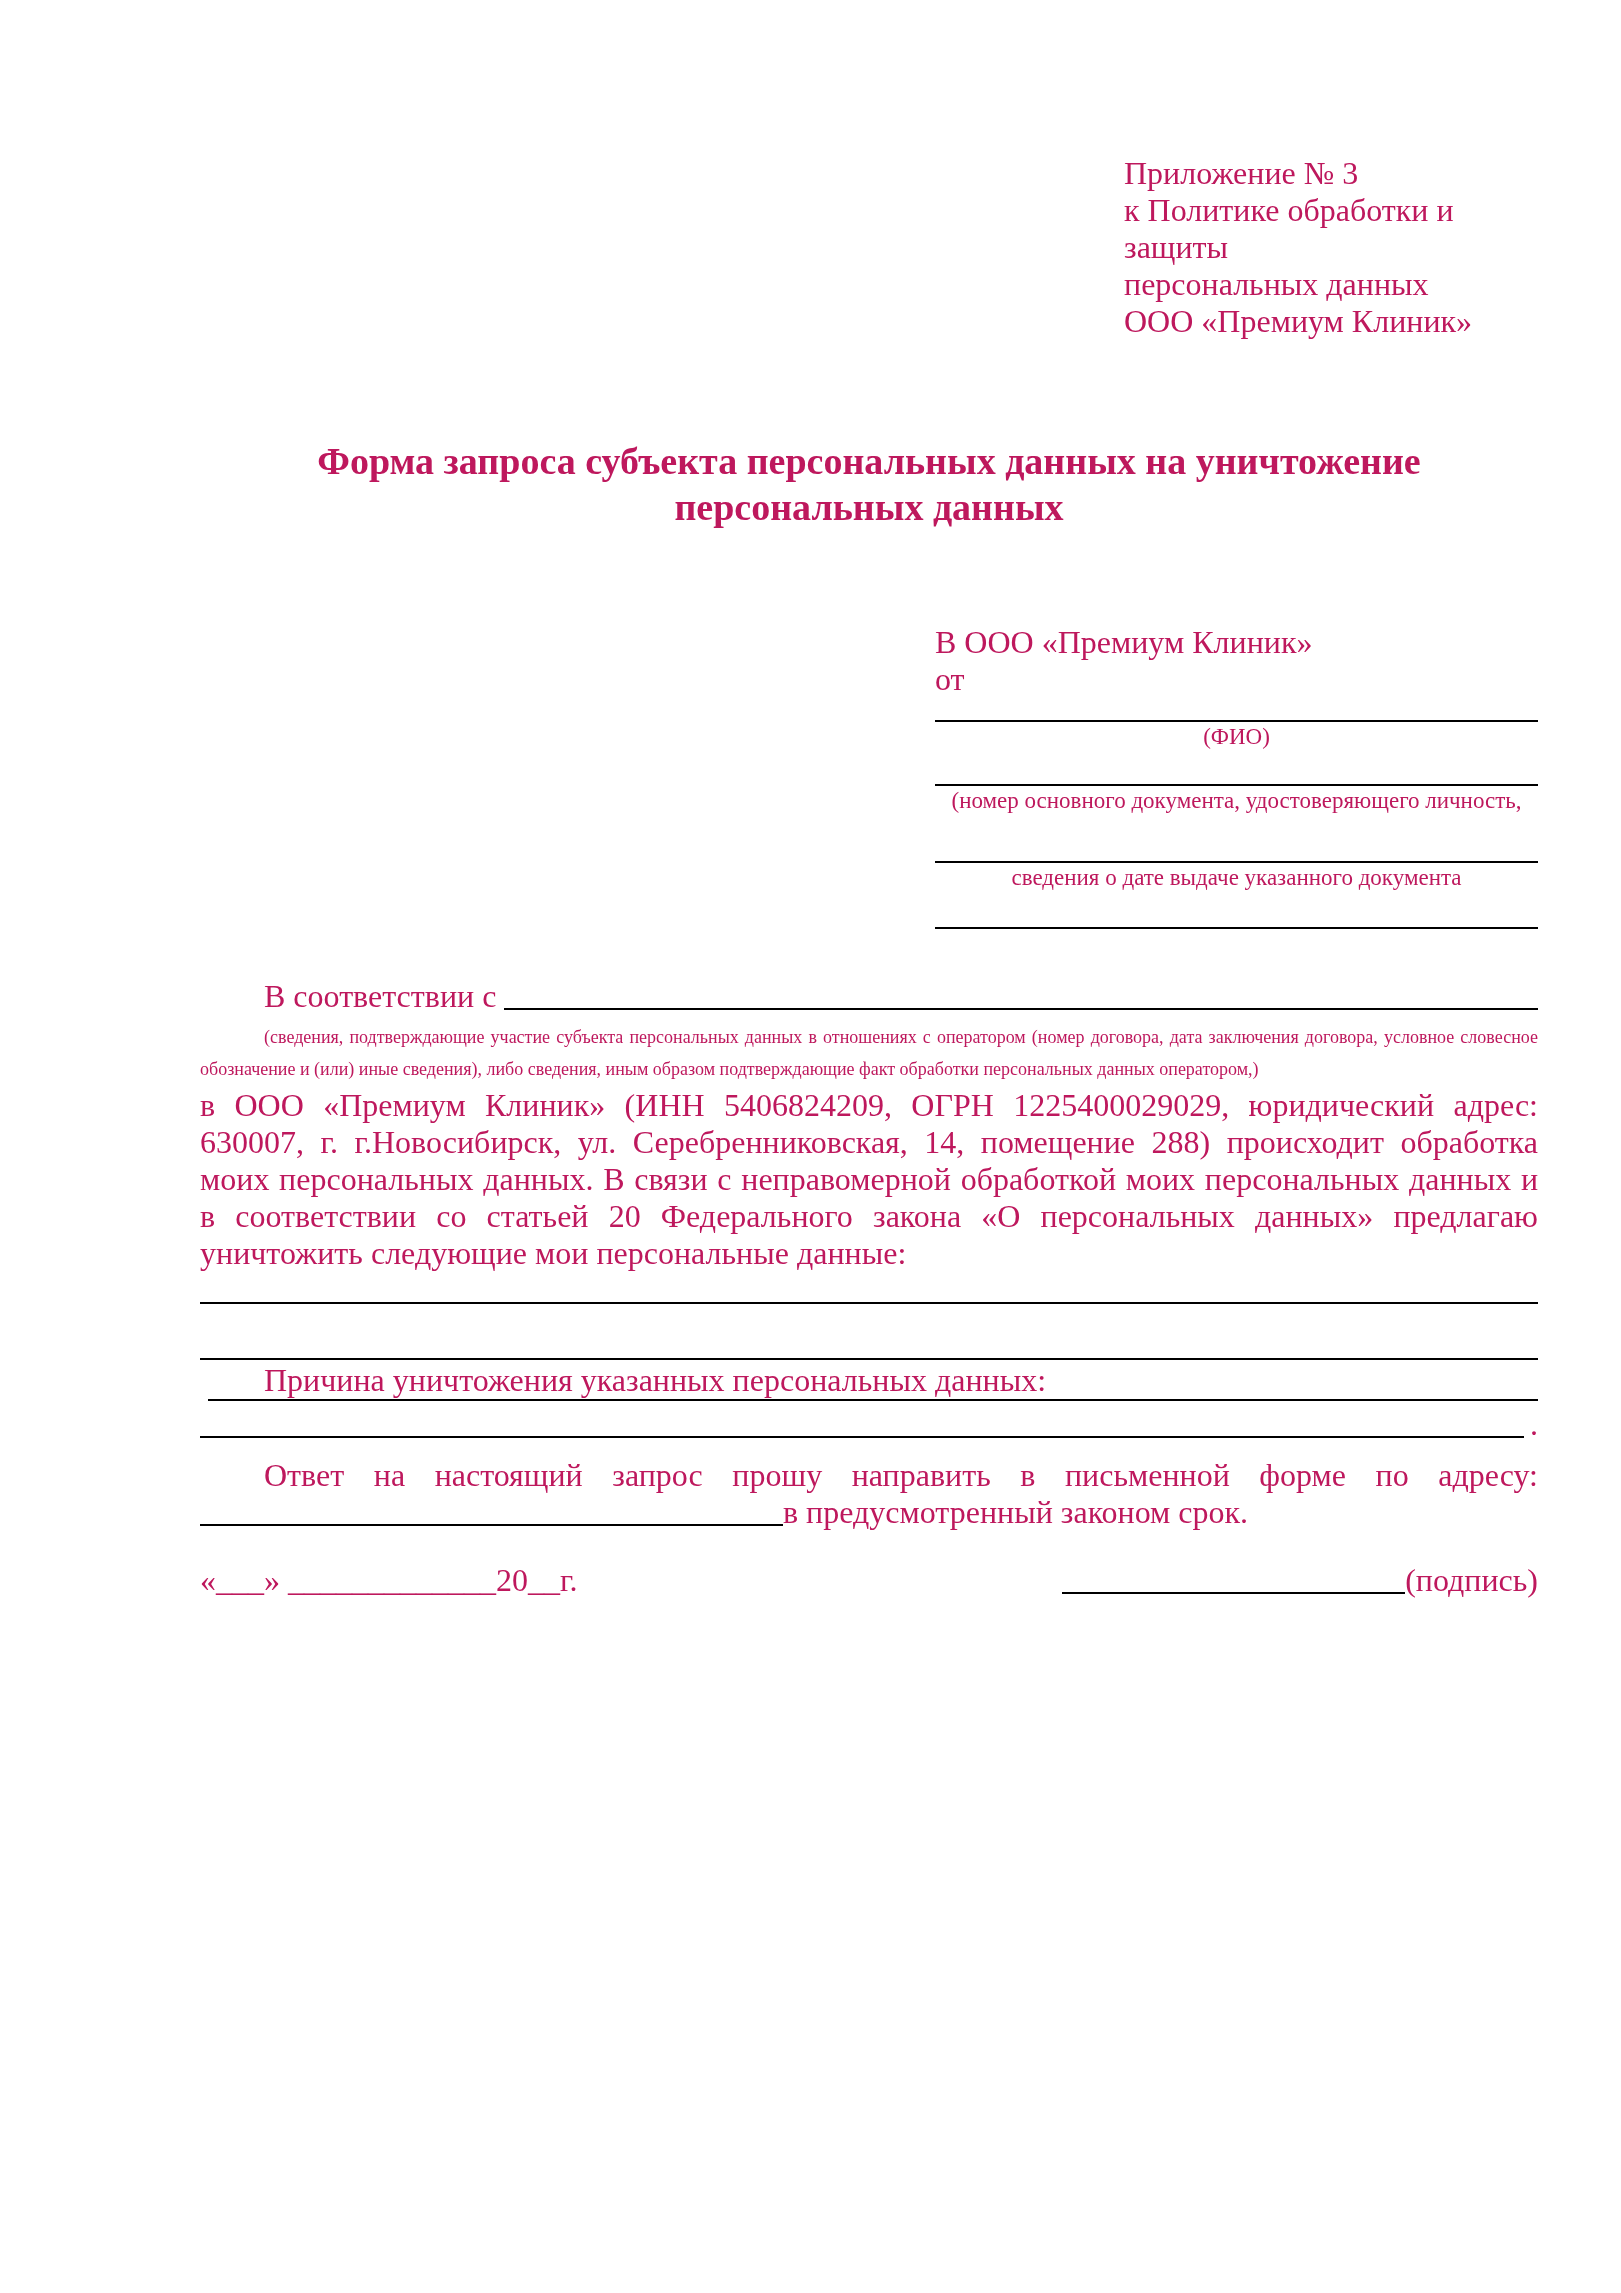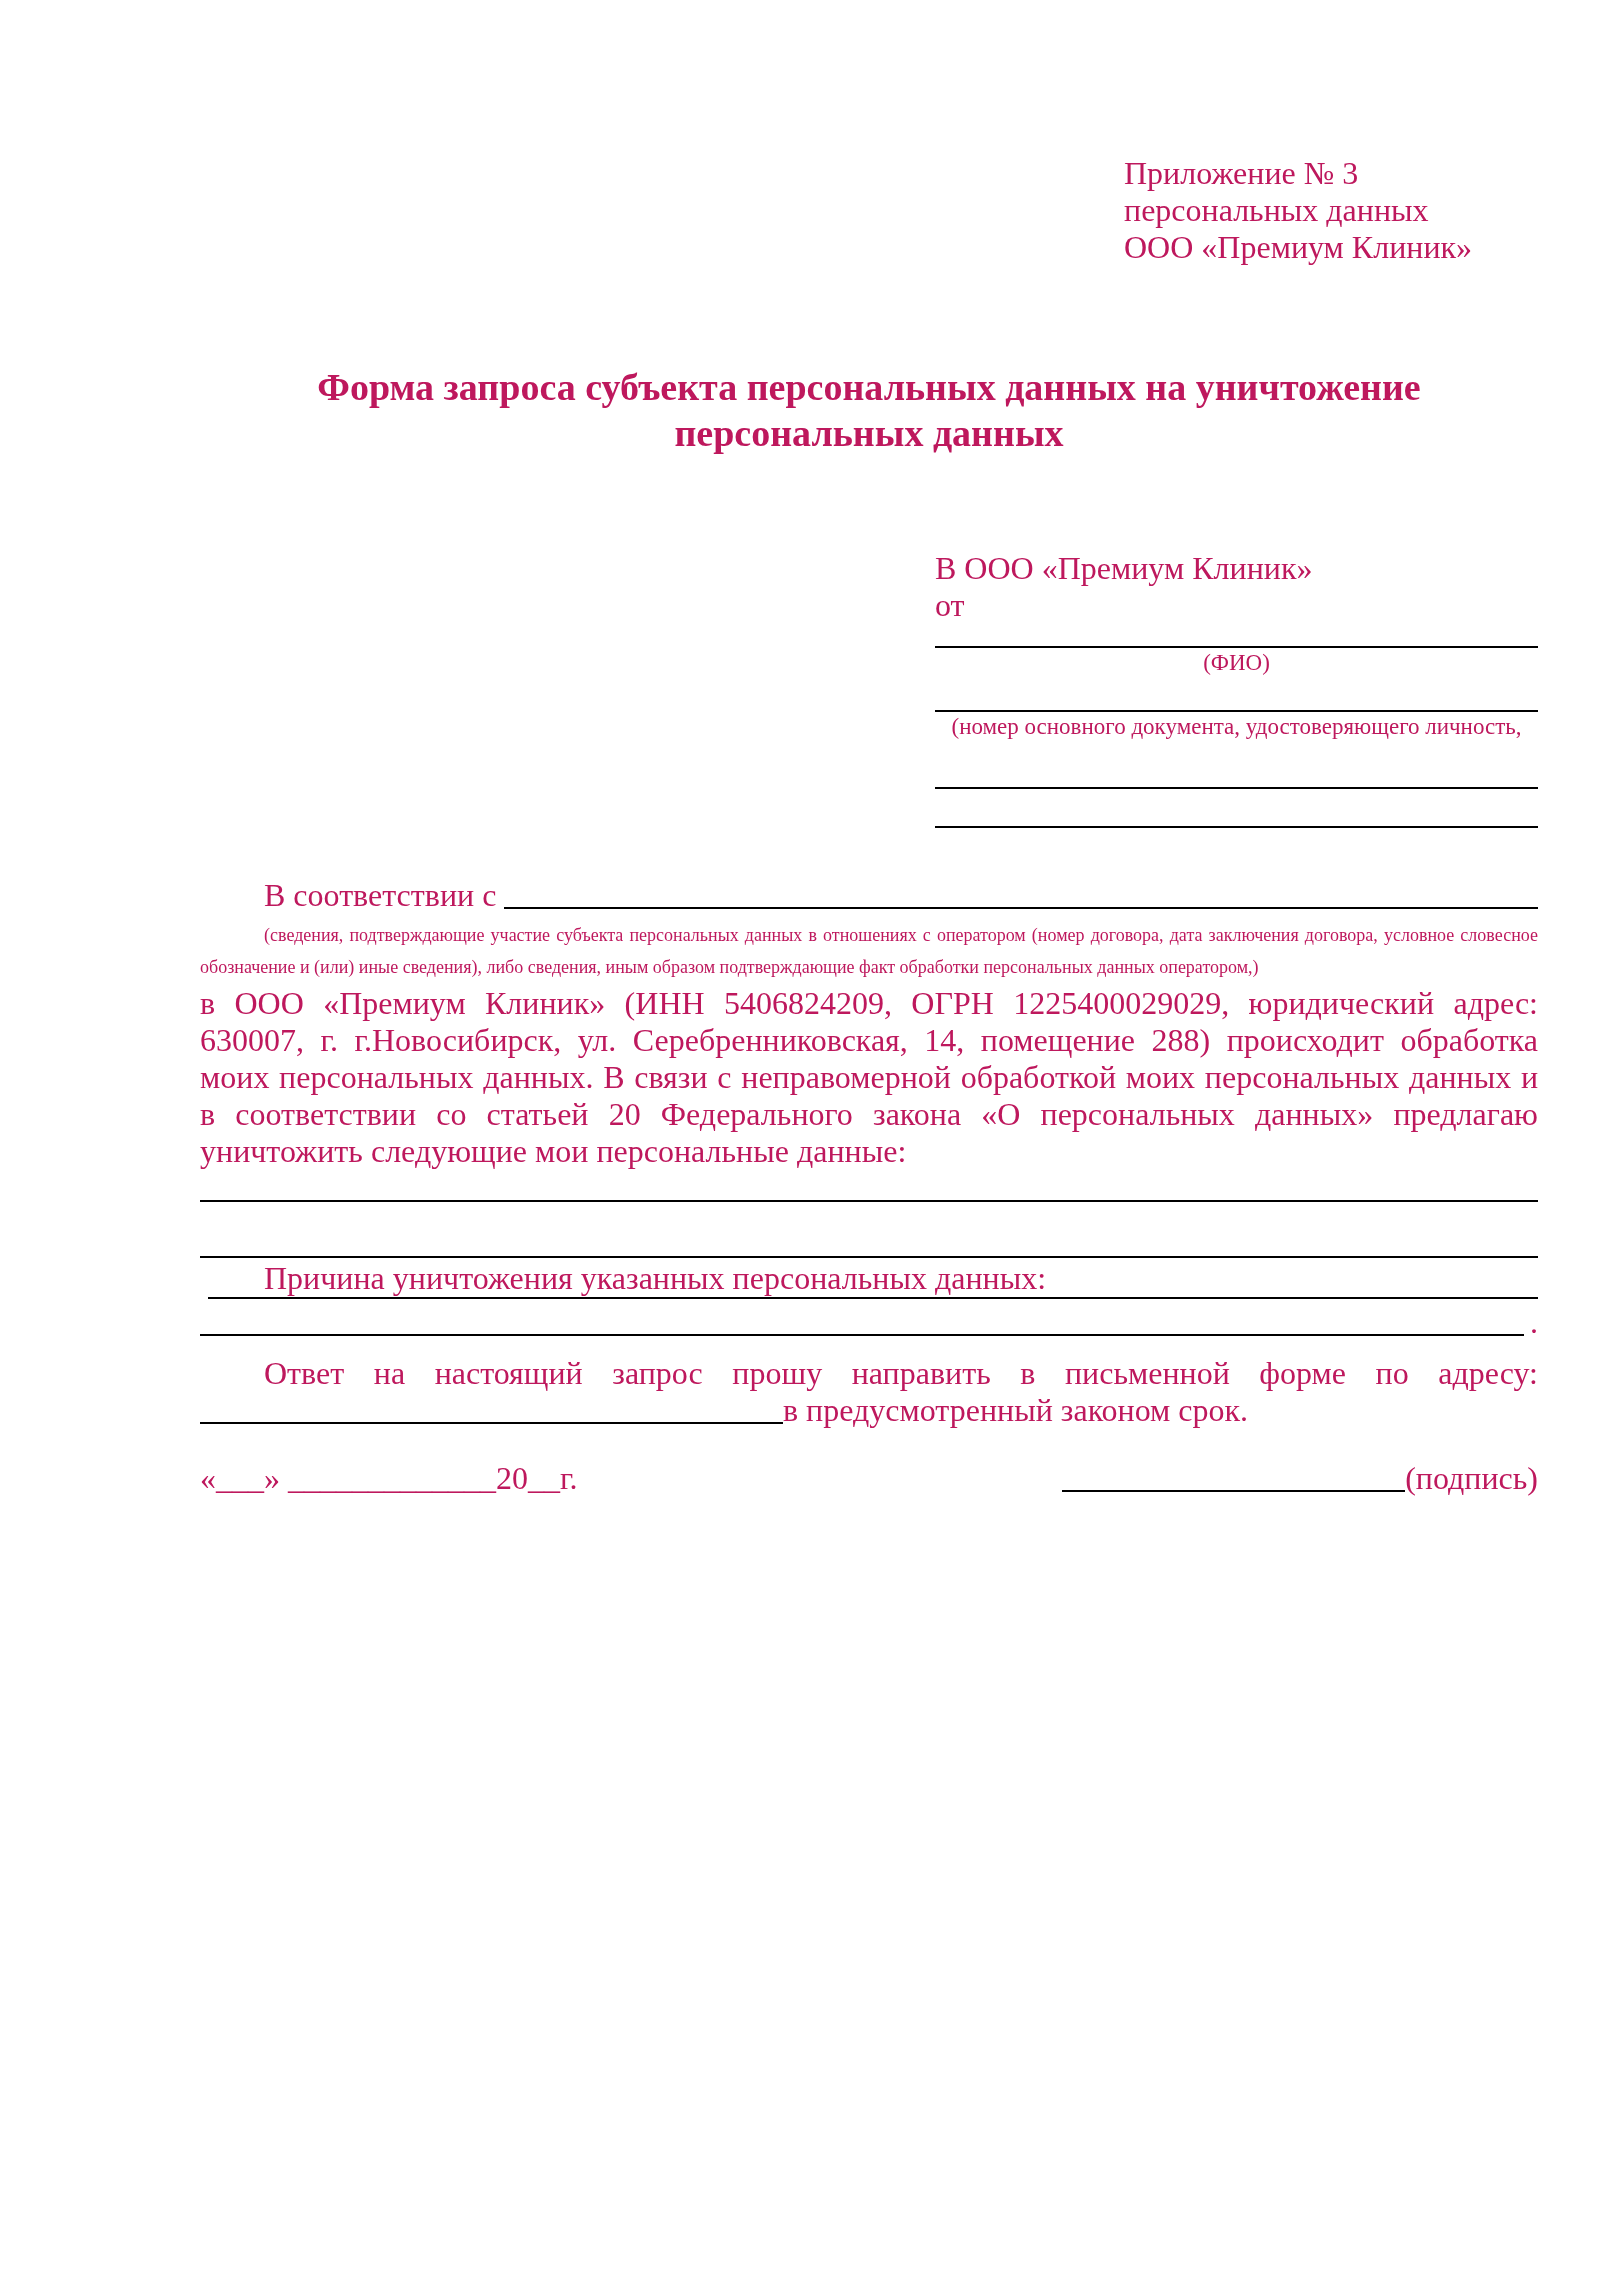--- a/index.html
+++ b/index.html
@@ -112,20 +112,21 @@
   }
 </style>
 </head>
 <body>
 
 <div class="page">
   <div class="content">
 
     <div class="header-note">
       <div>Приложение № 3</div>
+      <div>к Политике обработки и защиты</div>
       <div>персональных данных</div>
       <div>ООО «Премиум Клиник»</div>
     </div>
 
     <div class="doc-title">
       <div>Форма запроса субъекта персональных данных на уничтожение</div>
       <div>персональных данных</div>
     </div>
 
     <div class="addressee">
@@ -137,20 +138,21 @@
         <div class="caption">(ФИО)</div>
       </div>
 
       <div class="addr-field">
         <div class="blank h36"></div>
         <div class="caption">(номер основного документа, удостоверяющего личность,</div>
       </div>
 
       <div class="addr-field">
         <div class="blank h48"></div>
+        <div class="caption">сведения о дате выдаче указанного документа</div>
       </div>
 
       <div class="addr-field">
         <div class="blank h38"></div>
       </div>
     </div>
 
     <div class="flexrow accordance">
       <span class="indent">В соответствии с</span>
       <span class="fillline"></span>

